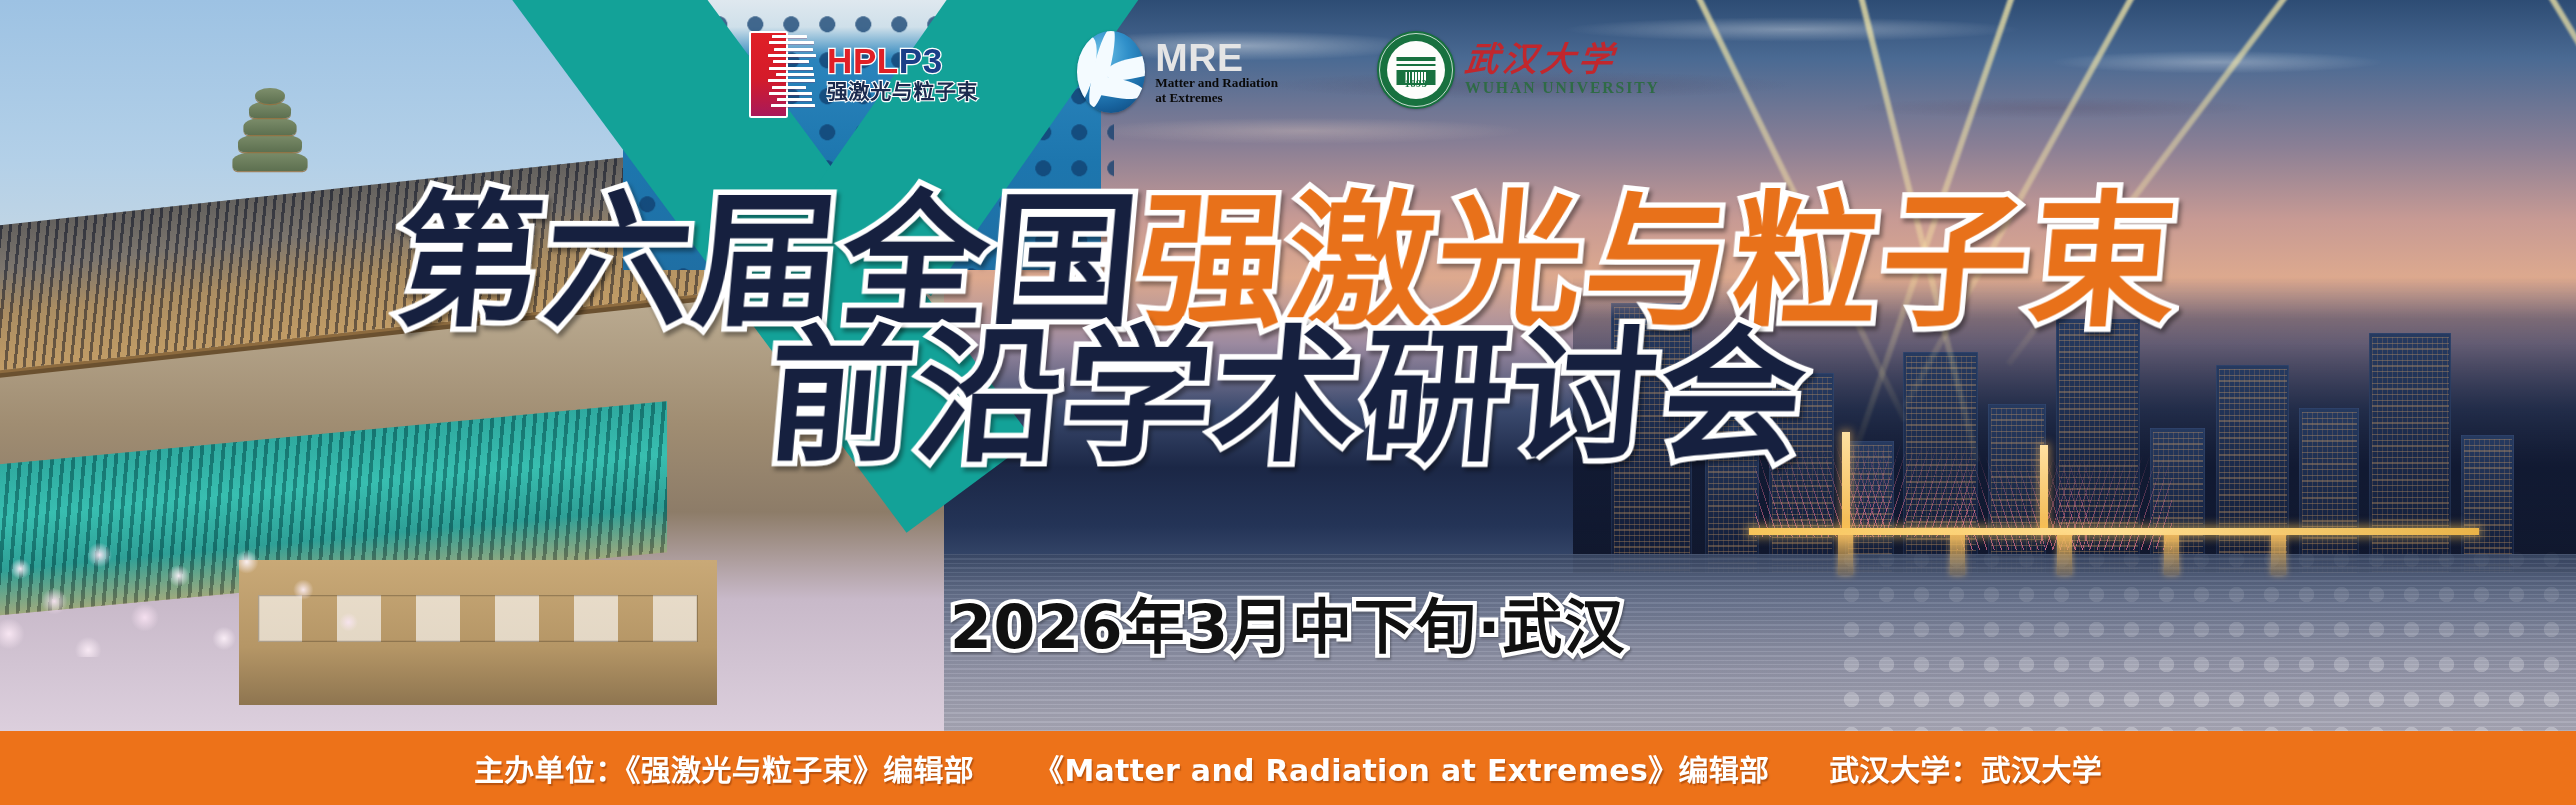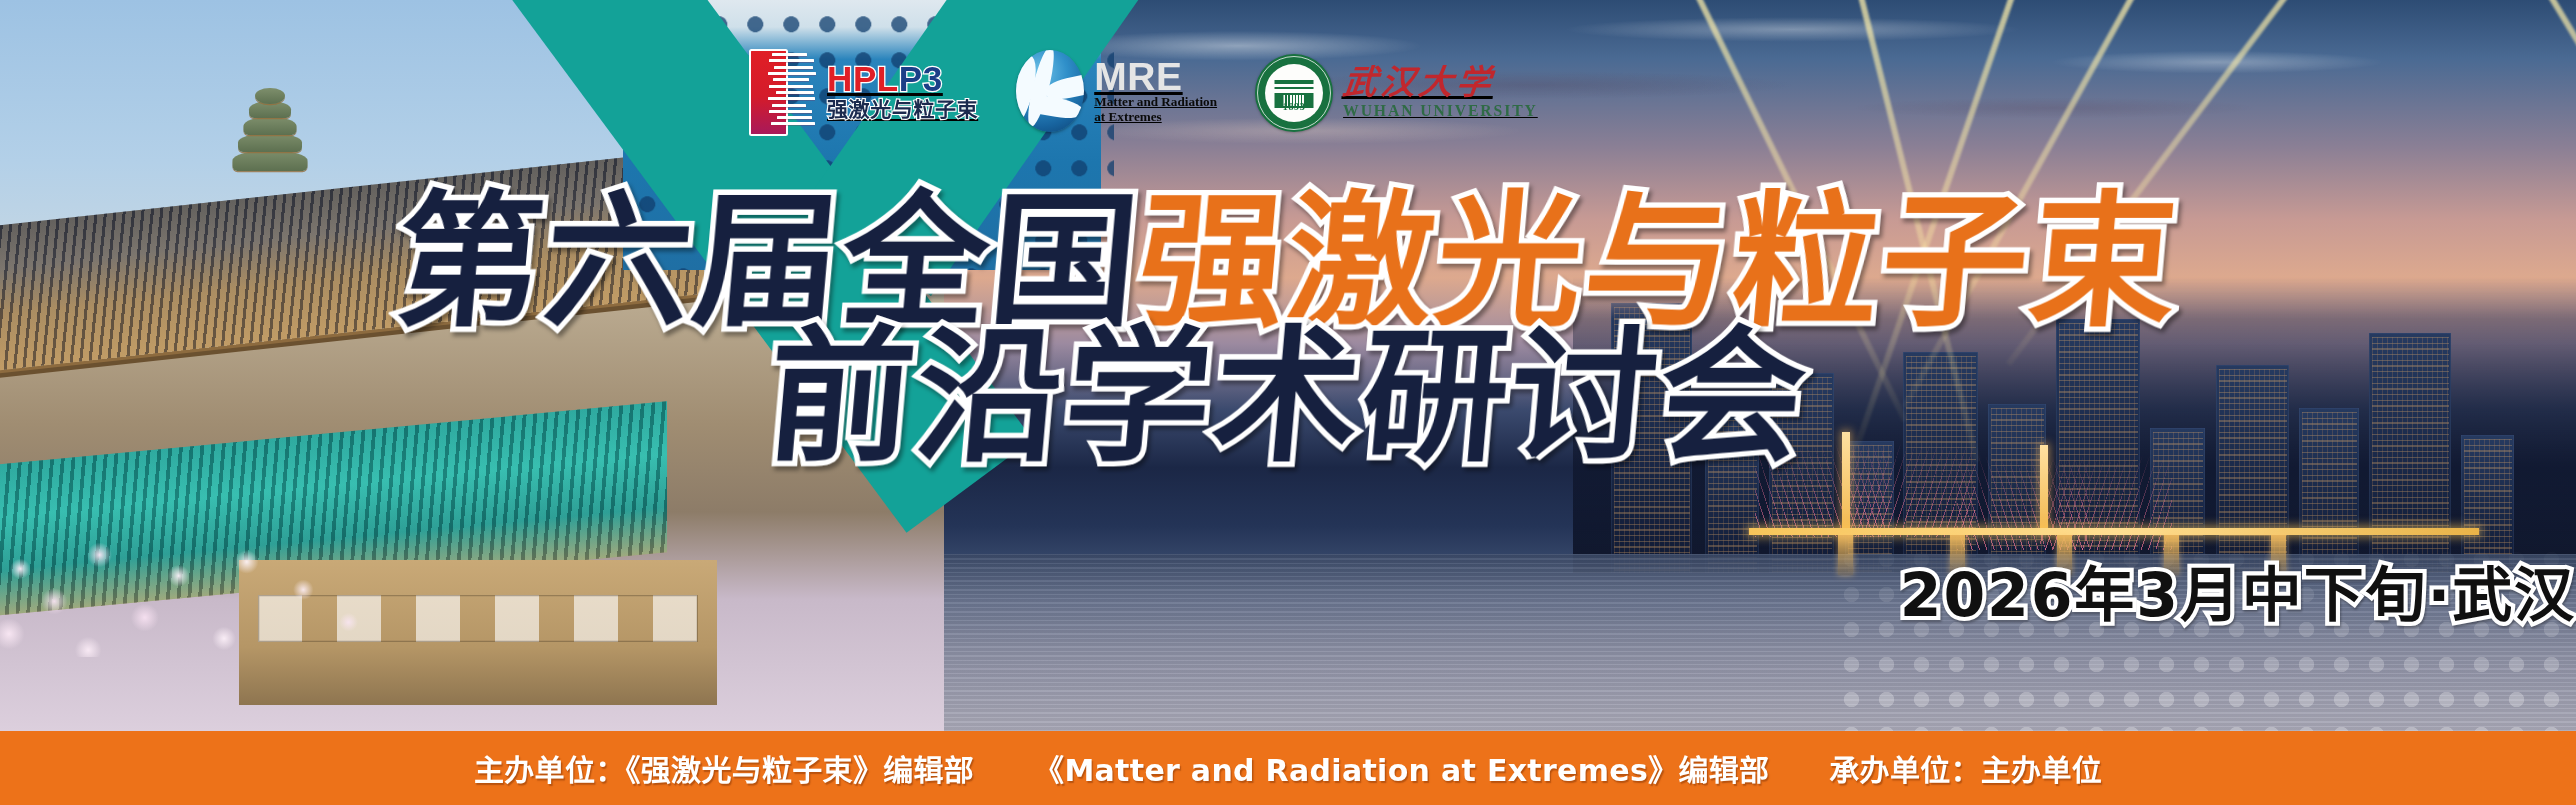--- a/index.html
+++ b/index.html
@@ -207,21 +207,21 @@
   }
   .teal-b {
     left: 931px; top: 296px; width: 157px; height: 818px;
     transform: rotate(215deg); transform-origin: top left;
   }
   .teal-clip { position:absolute; inset:0 0 74px 0; overflow:hidden; }
 
   
   .logo-row {
     position:absolute; left: 749px; top: 31px; height: 101px;
-    display:flex; align-items:flex-end; gap: 38px; text-decoration: underline;
+    display:flex; align-items:flex-start; gap: 99px;
   }
   .logo { display:flex; align-items:center; gap: 10px; }
 
   
   .hplpb-mark { position:relative; width: 68px; height: 83px; }
   .hplpb-mark .red {
     position:absolute; left:0; top:0; width:35px; height:83px;
     background: linear-gradient(to bottom, #e01f26 0%, #d41b2a 55%, #a8195a 100%);
     border: 2.5px solid #fff; border-radius: 2.5px;
   }
@@ -313,21 +313,21 @@
     transform: skewX(-5deg);
     -webkit-text-stroke: 10.7px #ffffff;
     paint-order: stroke fill;
     filter: drop-shadow(3.1px 4.4px 1.9px rgba(0,0,0,.38));
   }
   .t-line.l2 { margin-top: -11.3px; }
   .c-navy { color:#16203f; }
   .c-orange { color:#e8711a; }
 
   .date-line {
-    position:absolute; left:0; right:0; top: 546px; text-align:right;
+    position:absolute; left:0; right:0; top: 578px; text-align:center;
     font-size: 60px; font-weight: 900; color:#101010; letter-spacing: 1.9px;
     font-family: "DejaVu Sans", "Liberation Sans", sans-serif;
     -webkit-text-stroke: 8.2px #ffffff; paint-order: stroke fill;
     filter: drop-shadow(1.9px 2.5px 1.3px rgba(0,0,0,.3));
     white-space: nowrap;
   }
 
   
   .bottom-bar {
     position:absolute; left:0; right:0; bottom:0; height: 74px;
@@ -473,17 +473,17 @@
   <div class="title-wrap">
     <div class="t-line l1"><span class="c-navy">第六届全国</span><span class="c-orange">强激光与粒子束</span></div>
     <div class="t-line l2 c-navy">前沿学术研讨会</div>
   </div>
 
   <div class="date-line">2026年3月中下旬·武汉</div>
 
   <div class="bottom-bar">
     <div class="bb-item">主办单位：《强激光与粒子束》编辑部</div>
     <div class="bb-item">《Matter and Radiation at Extremes》编辑部</div>
-    <div class="bb-item">承办单位：主办单位</div>
+    <div class="bb-item">武汉大学：武汉大学</div>
   </div>
 
 </div>
 
 
 </body></html>

